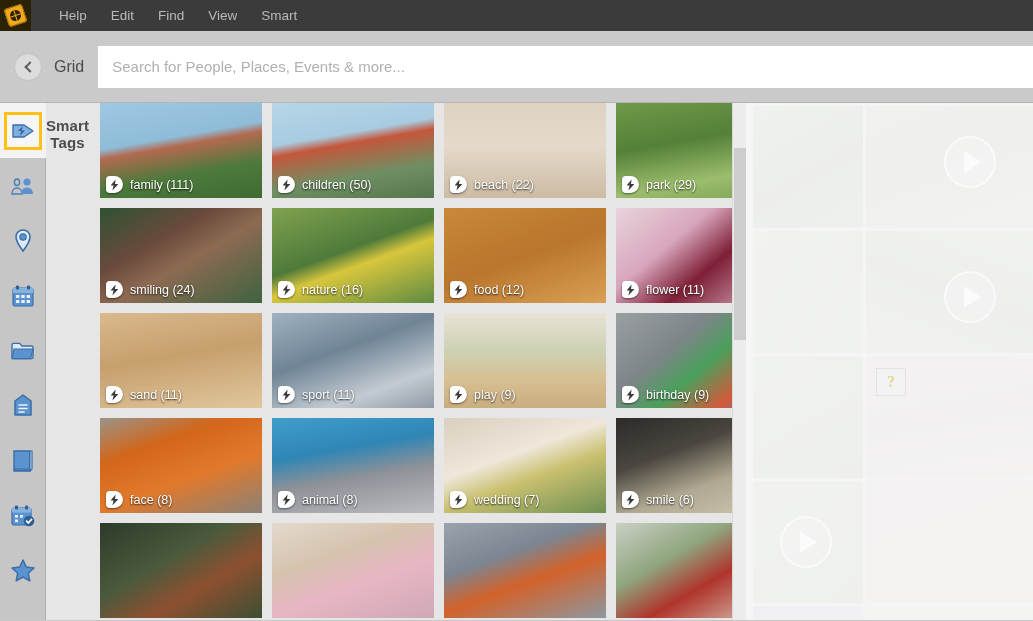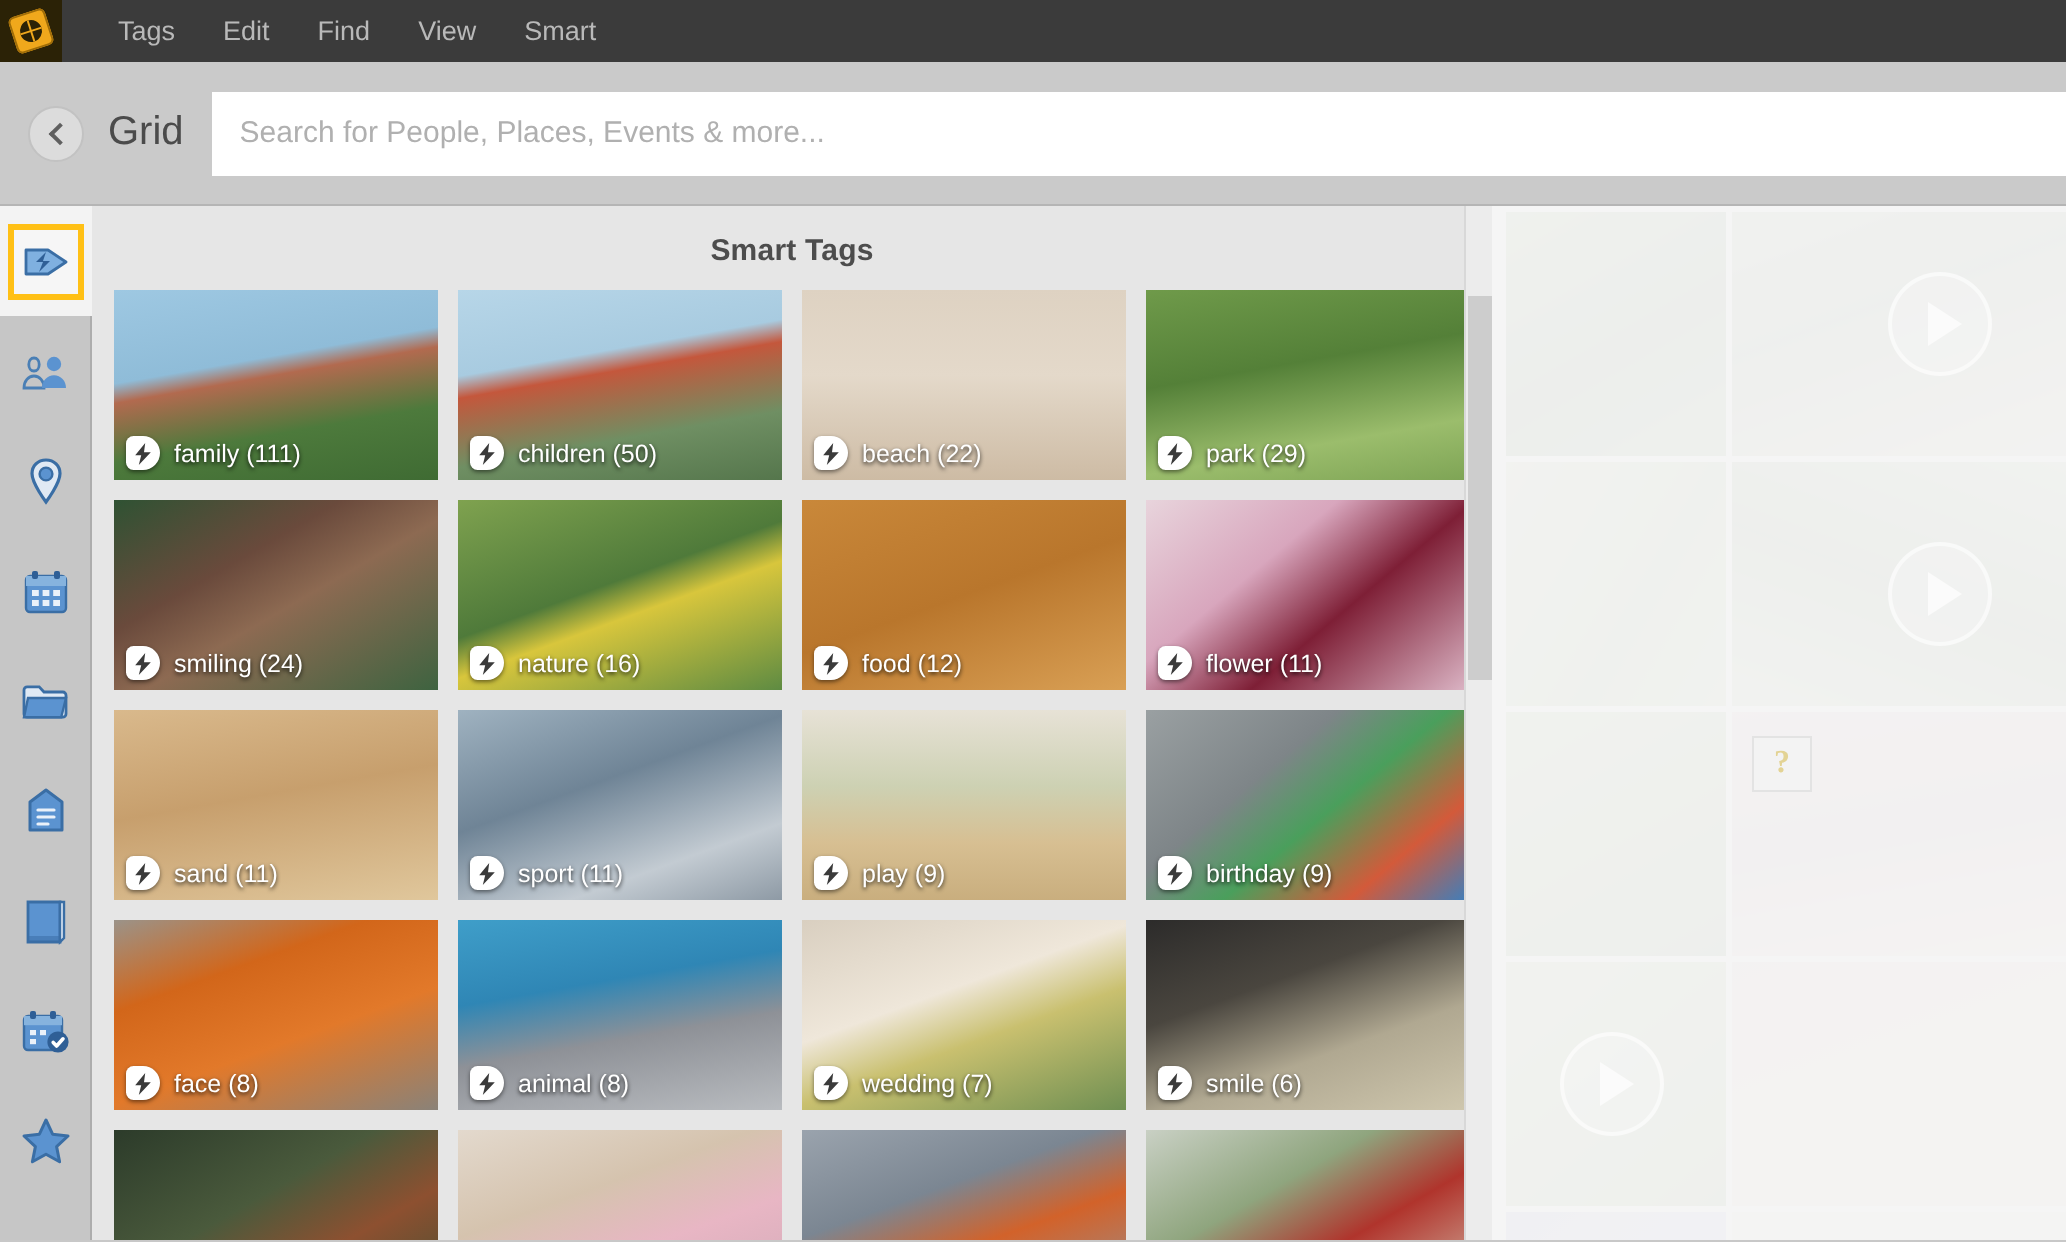--- a/index.html
+++ b/index.html
@@ -74,21 +74,21 @@
     cursor: pointer;
   }
   .back-btn .chev {
     width: 8px; height: 8px;
     border-left: 2px solid #5f5f5f;
     border-bottom: 2px solid #5f5f5f;
     transform: rotate(45deg);
     margin-left: 3px;
   }
   .view-label {
-    font-size: 20px;
+    font-size: 16px;
     color: #4b4b4b;
     margin: 0 14px 0 12px;
     white-space: nowrap;
   }
   .search-wrap { flex: 1 1 auto; height: 42px; }
   .search-input {
     width: 100%; height: 100%;
     border: none;
     background: #ffffff;
     font-size: 15px;
@@ -130,21 +130,20 @@
   }
   .side-icon-box { display: flex; align-items: center; justify-content: center; }
   .side-item svg { display: block; }
 
   
   .tags-panel {
     width: 700px;
     background: #e6e6e6;
     flex: 0 0 auto;
     display: flex;
-    flex-direction: column;
     position: relative;
     overflow: hidden;
   }
   .panel-title {
     text-align: center;
     font-size: 15px;
     font-weight: bold;
     color: #4d4d4d;
     padding: 14px 0 11px 0;
     letter-spacing: .1px;
@@ -273,21 +272,21 @@
 </head>
 <body>
 
 <div class="menubar">
   <div class="logo-box">
     <div class="logo-diamond">
       <div class="logo-inner"></div>
     </div>
   </div>
   <div class="menu-items">
-    <div class="menu-item">Tags</div>
+    <div class="menu-item">Help</div>
     <div class="menu-item">Edit</div>
     <div class="menu-item">Find</div>
     <div class="menu-item">View</div>
     <div class="menu-item">Smart</div>
   </div>
 </div>
 
 <div class="toolbar">
   <div class="back-btn">
     <span class="chev"></span>

